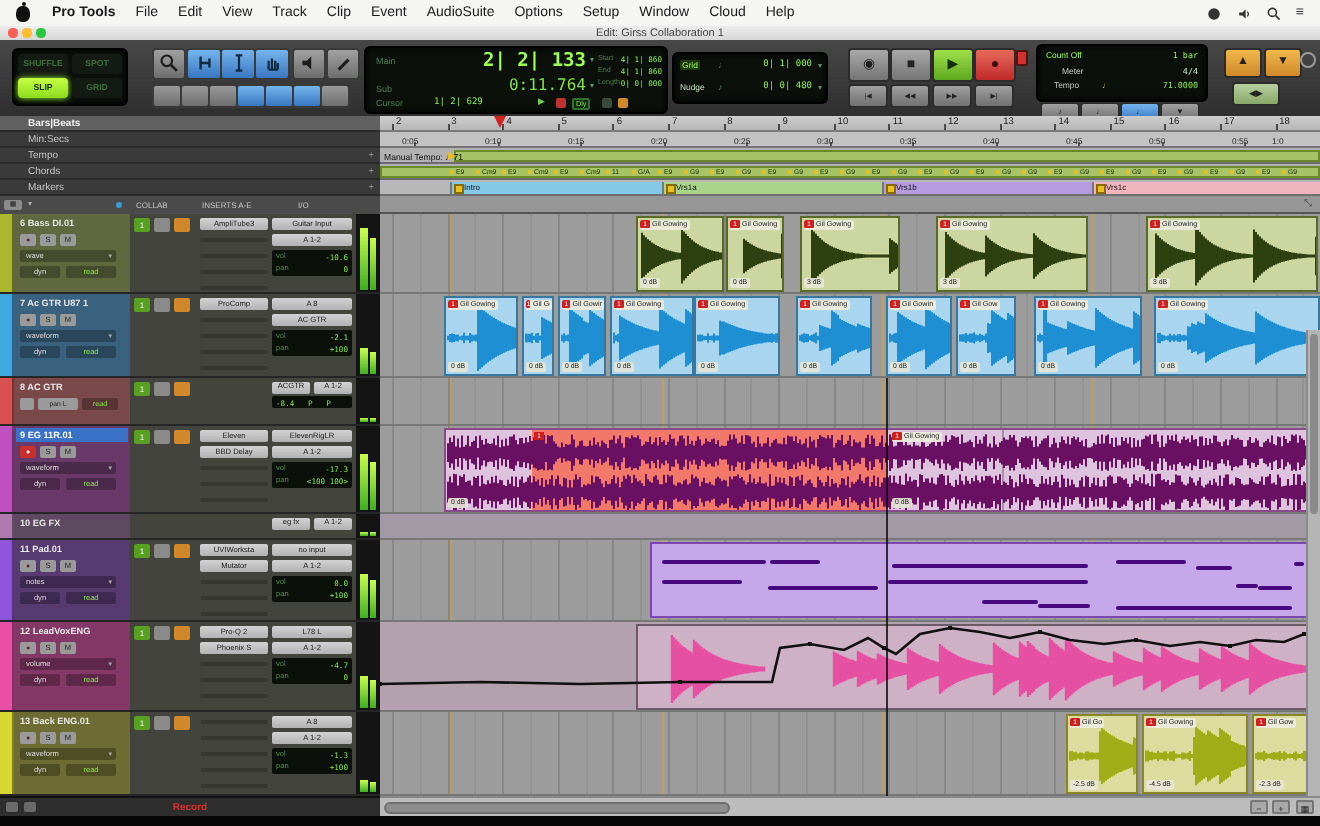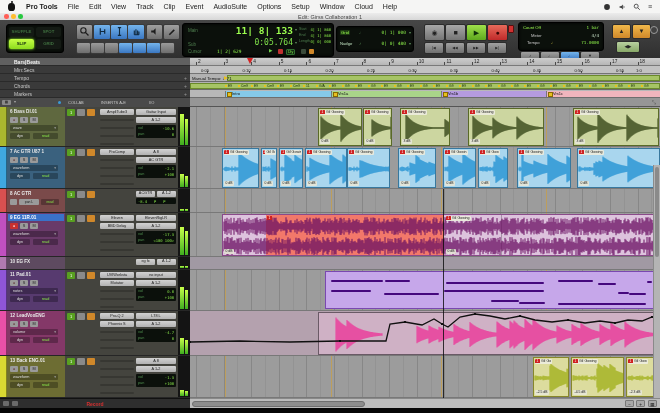--- a/index.html
+++ b/index.html
@@ -132,24 +132,24 @@
     <div class="tbtn" style="left:163px;top:4px;width:15px;height:14px;">
         <svg width="11" height="11" viewBox="0 0 10 10">
           <path d="M2.5 7.5 L7 3 l1 1 L3.5 8.5 Z" fill="#1d1d1d"></path>
         </svg>
       </div>
 
     <div id="zoom-row"></div>
 
     <div class="abs lcd" style="left:182px;top:3px;width:150px;height:32px;">
       <span class="abs glabel" style="left:5px;top:4px;">Main</span>
-      <span class="abs gval" style="left:18px;top:1px;width:92px;text-align:right;font-size:9.5px;font-weight:bold;color:#9dff4f;">11| 8| 133</span>
+      <span class="abs gval" style="left:18px;top:1px;width:92px;text-align:right;font-size:9.5px;font-weight:bold;color:#9dff4f;">2| 2| 133</span>
       <span class="abs" style="left:112px;top:3px;font-size:4px;color:#5f8f5f;">▾</span>
       <span class="abs glabel" style="left:5px;top:18px;">Sub</span>
-      <span class="abs gval" style="left:18px;top:14px;width:92px;text-align:right;font-size:8px;color:#7fe04a;">0:05.764</span>
+      <span class="abs gval" style="left:18px;top:14px;width:92px;text-align:right;font-size:8px;color:#7fe04a;">0:11.764</span>
       <span class="abs" style="left:112px;top:16px;font-size:4px;color:#5f8f5f;">▾</span>
       <span class="abs glabel" style="left:116px;top:3px;font-size:3.6px;">Start</span>
       <span class="abs gval" style="right:2px;top:3px;font-size:3.8px;">4| 1| 860</span>
       <span class="abs glabel" style="left:116px;top:9px;font-size:3.6px;">End</span>
       <span class="abs gval" style="right:2px;top:9px;font-size:3.8px;">4| 1| 860</span>
       <span class="abs glabel" style="left:116px;top:15px;font-size:3.6px;">Length</span>
       <span class="abs gval" style="right:2px;top:15px;font-size:3.8px;">0| 0| 000</span>
       <span class="abs glabel" style="left:5px;top:25px;">Cursor</span>
       <span class="abs gval" style="left:34px;top:25px;font-size:4.5px;">1| 2| 629</span>
       <span class="abs" style="left:86px;top:24px;font-size:4.5px;color:#6fd04a;">▶</span>

